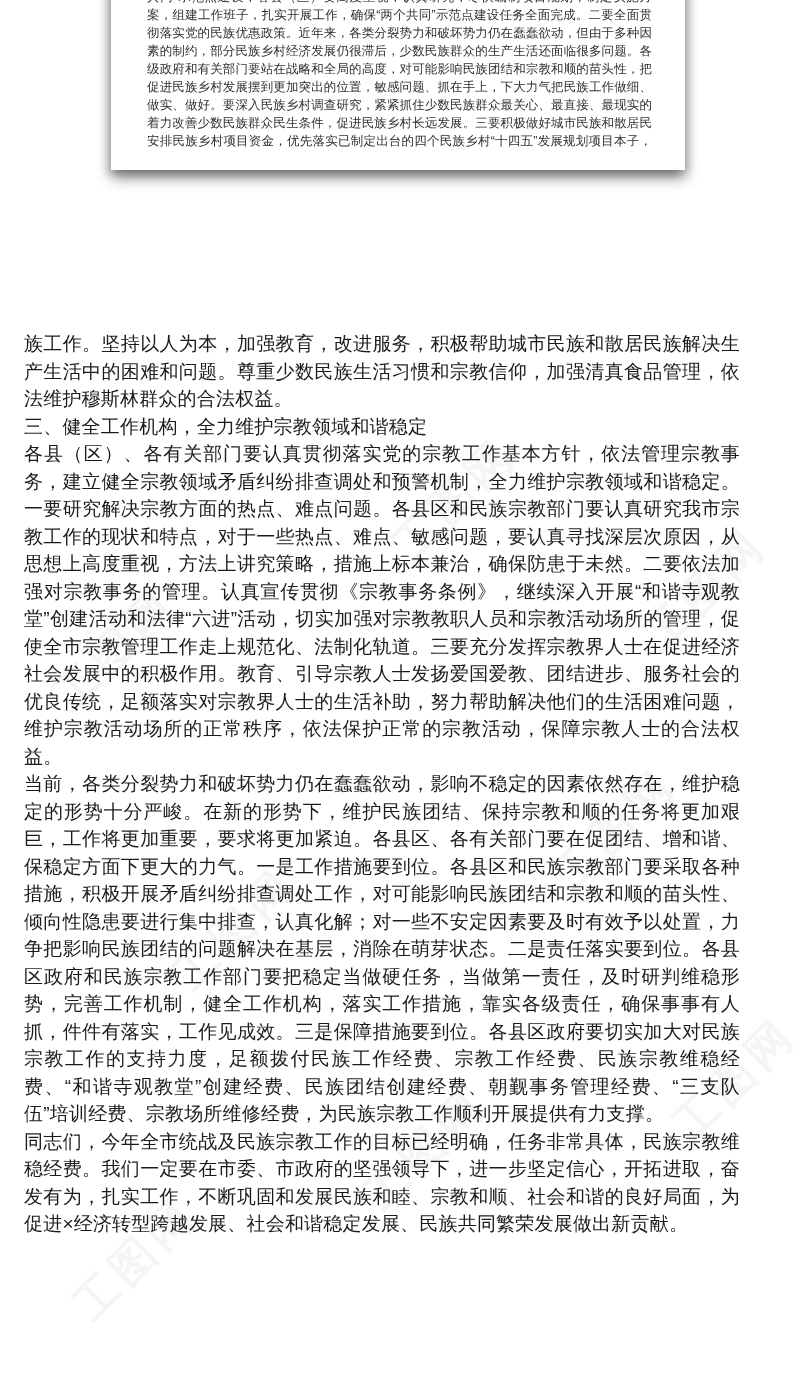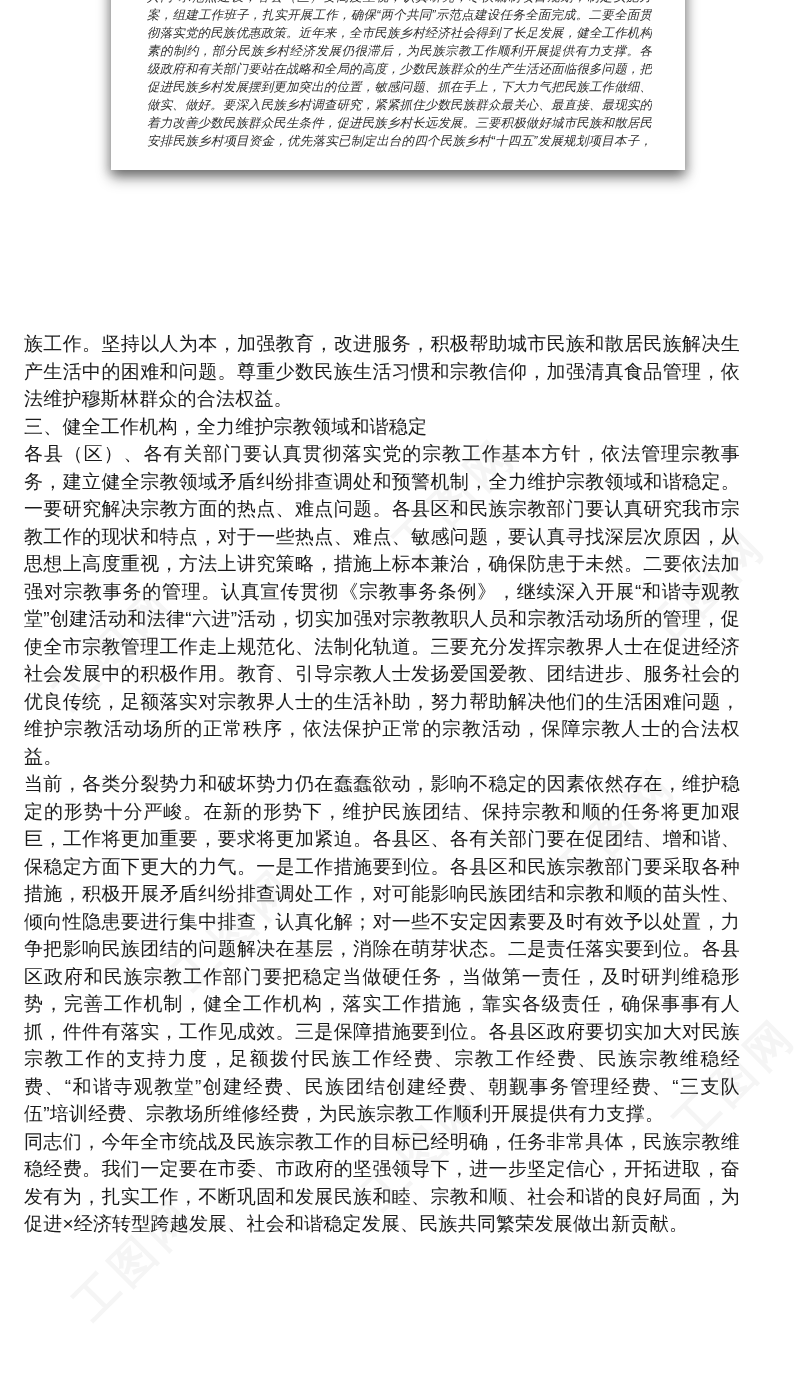--- a/index.html
+++ b/index.html
@@ -30,21 +30,20 @@
     font-size: 12.5px;
     line-height: 18px;
     color: #2f2f2f;
     font-weight: 500;
   }
   .card-line {
     text-align: justify;
     text-align-last: justify;
     white-space: nowrap;
     overflow: hidden;
-    font-style: italic;
   }
 
   
   .doc-body {
     position: absolute;
     top: 330px;
     left: 0;
     width: 760px;
     padding: 0 20px 0 24px;
     z-index: 1;
@@ -83,23 +82,23 @@
 <span class="wm" style="left:160px; top:900px;">工图网</span>
 <span class="wm" style="left:660px; top:1050px;">工图网</span>
 <span class="wm" style="left:350px; top:1120px;">工图网</span>
 <span class="wm" style="left:60px;  top:1230px;">工图网</span>
 
 <div class="preview-card">
   <div class="card-text">
 
   <div class="card-line">共同”示范点建设，各县（区）要高度重视，认真研究，尽快编制项目规划，制定实施方</div>
       <div class="card-line">案，组建工作班子，扎实开展工作，确保“两个共同”示范点建设任务全面完成。二要全面贯</div>
-      <div class="card-line">彻落实党的民族优惠政策。近年来，全市民族乡村经济社会得到了长足发展，健全工作机构</div>
-      <div class="card-line">素的制约，部分民族乡村经济发展仍很滞后，为民族宗教工作顺利开展提供有力支撑。各</div>
-      <div class="card-line">级政府和有关部门要站在战略和全局的高度，少数民族群众的生产生活还面临很多问题，把</div>
+      <div class="card-line">彻落实党的民族优惠政策。近年来，各类分裂势力和破坏势力仍在蠢蠢欲动，但由于多种因</div>
+      <div class="card-line">素的制约，部分民族乡村经济发展仍很滞后，少数民族群众的生产生活还面临很多问题。各</div>
+      <div class="card-line">级政府和有关部门要站在战略和全局的高度，对可能影响民族团结和宗教和顺的苗头性，把</div>
       <div class="card-line">促进民族乡村发展摆到更加突出的位置，敏感问题、抓在手上，下大力气把民族工作做细、</div>
       <div class="card-line">做实、做好。要深入民族乡村调查研究，紧紧抓住少数民族群众最关心、最直接、最现实的</div>
       <div class="card-line">着力改善少数民族群众民生条件，促进民族乡村长远发展。三要积极做好城市民族和散居民</div>
       <div class="card-line">安排民族乡村项目资金，优先落实已制定出台的四个民族乡村“十四五”发展规划项目本子，</div>
     </div>
 </div>
 
 <div class="doc-body" id="doc-blocks">
 
 <p class="doc-para">族工作。坚持以人为本，加强教育，改进服务，积极帮助城市民族和散居民族解决生产生活中的困难和问题。尊重少数民族生活习惯和宗教信仰，加强清真食品管理，依法维护穆斯林群众的合法权益。</p>

